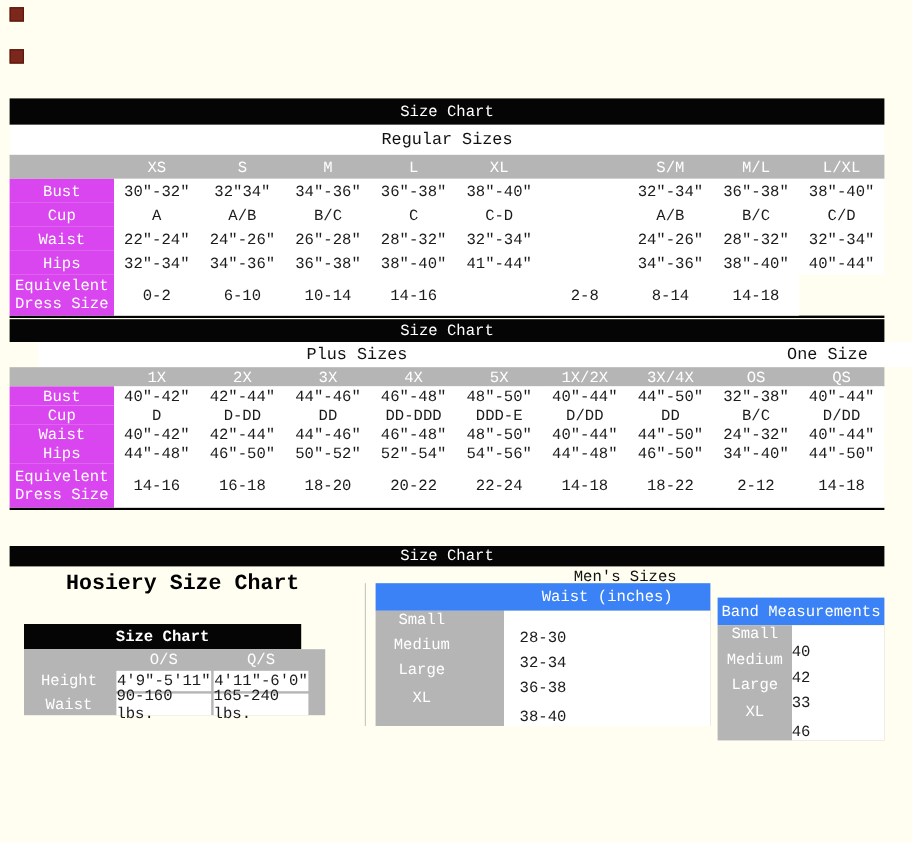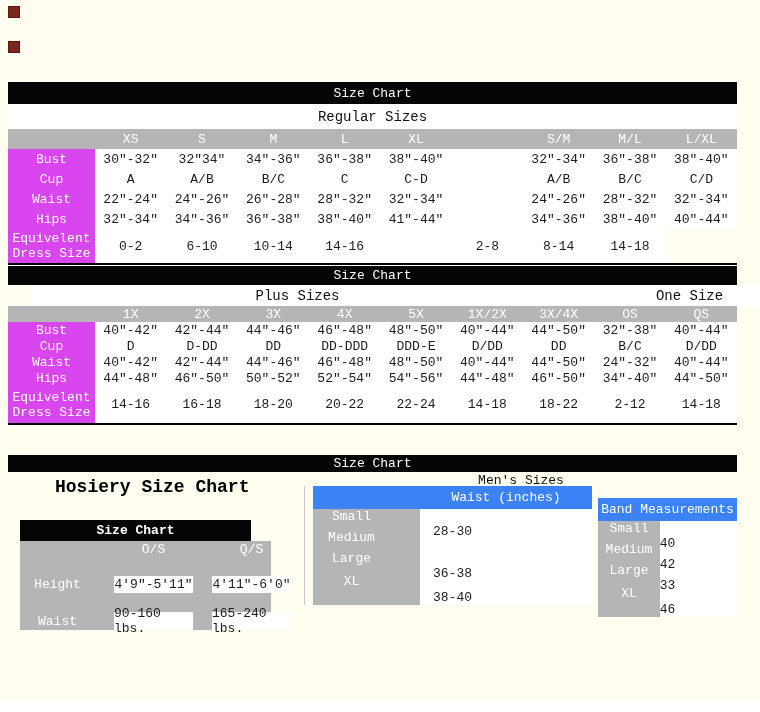--- a/index.html
+++ b/index.html
@@ -65,21 +65,21 @@
               color:#1c1c1c; font-size:13px; }
   .mt-row.last .mt-label, .mt-row.last .mt-value { height:26px; }
 
   #vline { position:absolute; left:304px; top:486px; width:1px; height:119px; background:#C9C9C9; }
 
   #hosiery { position:absolute; left:20px; top:520px; width:237px; }
   .hos-header { width:231px; height:21px; background:#050505; color:#FFFFFF;
                 font-weight:bold; font-size:13px;
                 display:flex; align-items:center; justify-content:center; }
   .hos-grid { width:251px; background:#B5B5B5; display:grid;
-              grid-template-columns:75px 79px 79px; grid-template-rows:16px 17px 18px; gap:19px; }
+              grid-template-columns:75px 79px 79px; grid-template-rows:16px 17px 18px; gap:2px; }
   .hg-cell { display:flex; align-items:center; justify-content:center; font-size:13px; }
   .hg-gray  { color:#FFFFFF; }
   .hg-white { background:#FFFFFF; color:#1c1c1c; }
 
   #bottom-strip { position:absolute; left:0; top:702px; width:760px; height:10px; background:#FFFFFF; }
 </style>
 </head>
 <body>
 
 <div class="page">
@@ -284,20 +284,21 @@
       <span>Waist (inches)</span>
     </div>
     <div class="mt-body">
       <div class="mt-white"></div>
       <div class="mt-row">
         <span class="mt-label">Small</span>
         <span class="mt-value">28-30</span>
       </div>
       <div class="mt-row">
         <span class="mt-label">Medium</span>
+        <span class="mt-value">32-34</span>
       </div>
       <div class="mt-row">
         <span class="mt-label">Large</span>
         <span class="mt-value">36-38</span>
       </div>
       <div class="mt-row last">
         <span class="mt-label">XL</span>
         <span class="mt-value">38-40</span>
       </div>
     </div>

